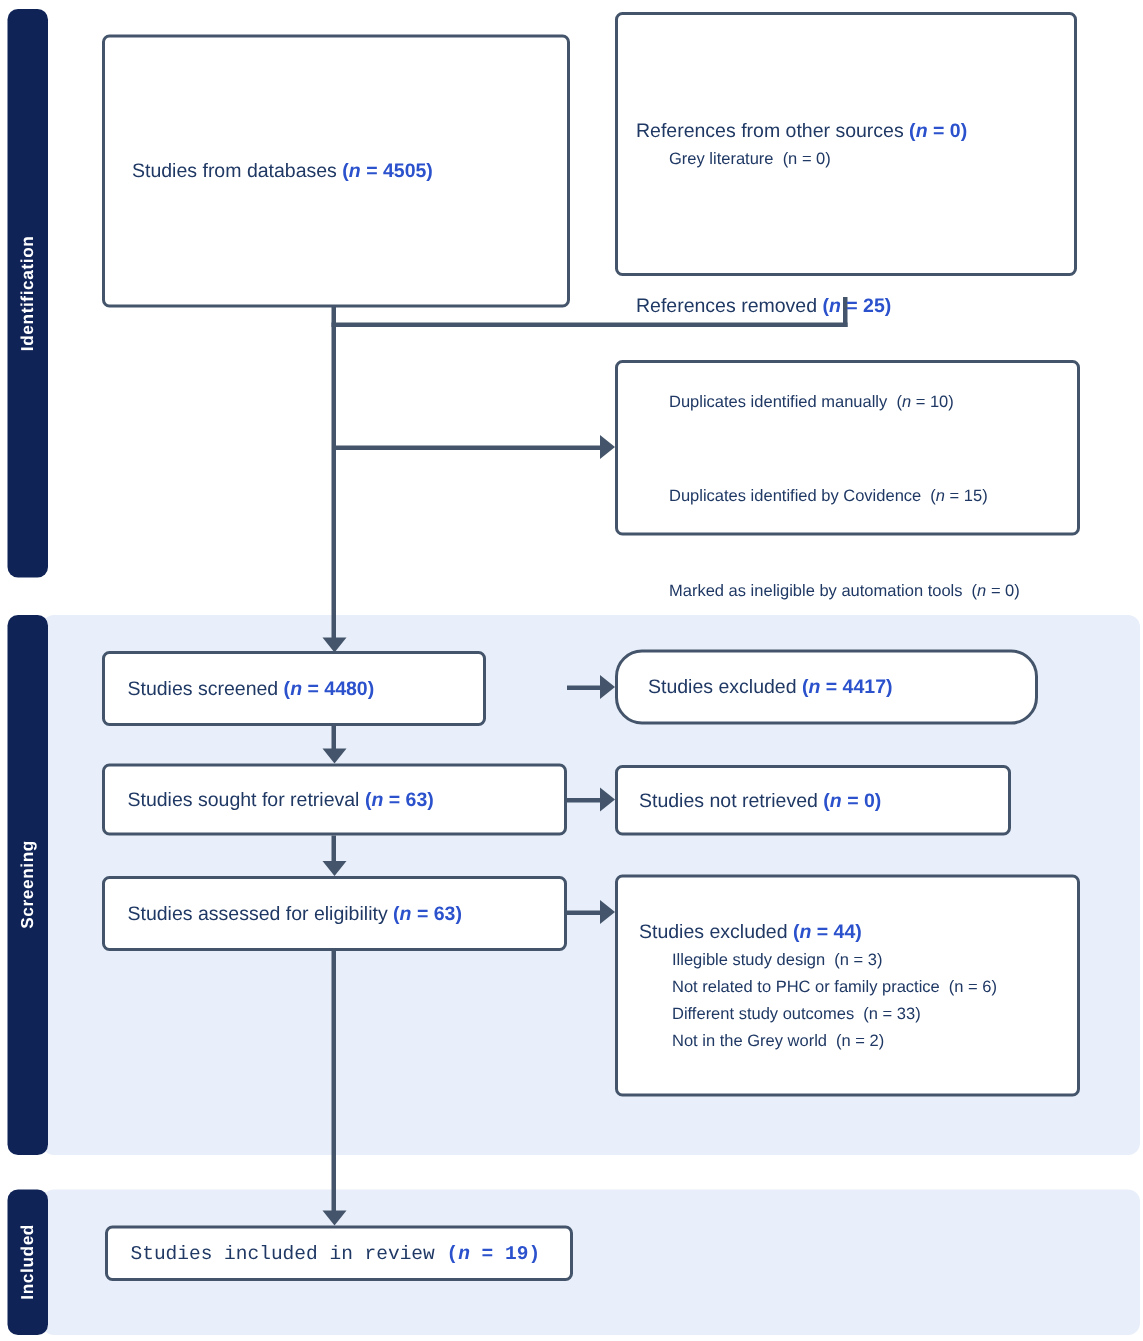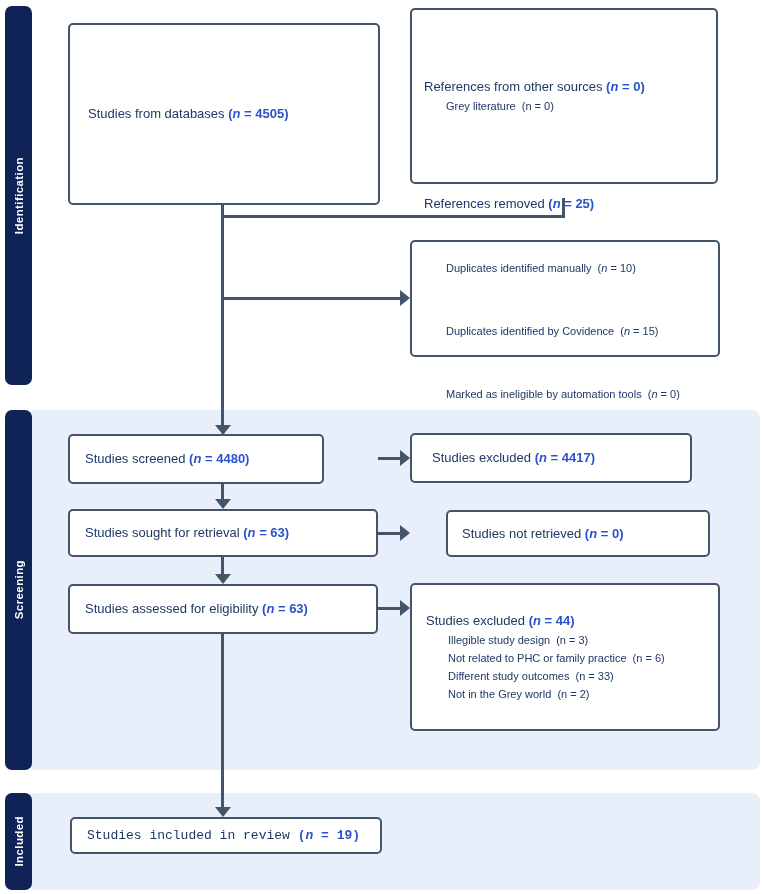--- a/index.html
+++ b/index.html
@@ -85,28 +85,28 @@
   <div class="fbox" style="left:410px;top:240px;width:310px;height:117px;padding-left:12px;gap:45px;">
     <div class="titleline"><span>References removed </span><span class="count">(<i>n</i> = 25)</span></div>
     <div class="sub"><span>Duplicates identified manually </span><span class="subn">(<i>n</i> = 10)</span></div>
     <div class="sub"><span>Duplicates identified by Covidence </span><span class="subn">(<i>n</i> = 15)</span></div>
     <div class="sub"><span>Marked as ineligible by automation tools </span><span class="subn">(<i>n</i> = 0)</span></div>
   </div>
 
   <div class="fbox" style="left:68px;top:434px;width:256px;height:50px;padding-left:15px;">
     <div class="titleline"><span>Studies screened </span><span class="count">(<i>n</i> = 4480)</span></div>
   </div>
-  <div class="fbox" style="left:410px;top:433px;width:282px;height:50px;padding-left:20px;">
+  <div class="fbox" style="left:410px;top:433px;width:282px;height:50px;padding-left:20px;border-radius:18px;">
     <div class="titleline"><span>Studies excluded </span><span class="count">(<i>n</i> = 4417)</span></div>
   </div>
 
   <div class="fbox" style="left:68px;top:509px;width:310px;height:48px;padding-left:15px;">
     <div class="titleline"><span>Studies sought for retrieval </span><span class="count">(<i>n</i> = 63)</span></div>
   </div>
-  <div class="fbox" style="left:410px;top:510px;width:264px;height:47px;margin-left:36px;">
+  <div class="fbox" style="left:410px;top:510px;width:264px;height:47px;">
     <div class="titleline"><span>Studies not retrieved </span><span class="count">(<i>n</i> = 0)</span></div>
   </div>
 
   <div class="fbox" style="left:68px;top:584px;width:310px;height:50px;padding-left:15px;">
     <div class="titleline"><span>Studies assessed for eligibility </span><span class="count">(<i>n</i> = 63)</span></div>
   </div>
   <div class="fbox" style="left:410px;top:583px;width:310px;height:148px;padding-left:14px;">
     <div class="titleline"><span>Studies excluded </span><span class="count">(<i>n</i> = 44)</span></div>
     <div class="sub"><span>Illegible study design </span><span class="subn">(n = 3)</span></div>
     <div class="sub"><span>Not related to PHC or family practice </span><span class="subn">(n = 6)</span></div>

